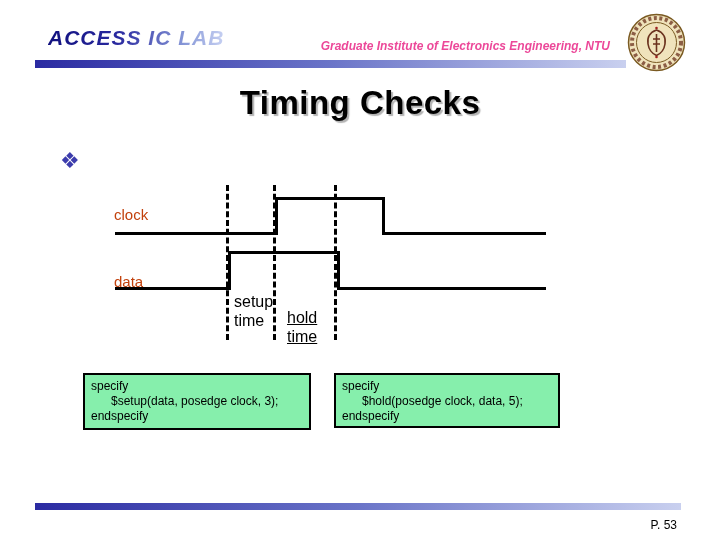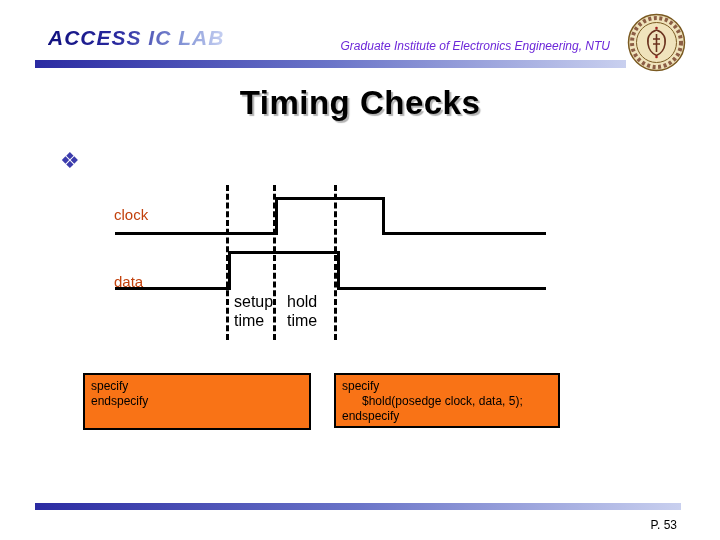--- a/index.html
+++ b/index.html
@@ -9,21 +9,21 @@
   }
   
   .lab-name{
     position:absolute;left:48px;top:26px;
     font-size:21px;font-weight:bold;font-style:italic;letter-spacing:1px;
     background:linear-gradient(90deg,#10107e 0%,#2a2aa0 40%,#8899d8 78%,#c6d0f2 100%);
     -webkit-background-clip:text;background-clip:text;color:transparent;
   }
   .institute{
     position:absolute;right:110px;top:39px;
-    font-size:12px;font-weight:normal;font-style:italic;color:#6d28d9;white-space:nowrap;
+    font-size:12px;font-weight:bold;font-style:italic;color:#ec4899;white-space:nowrap;
   }
   .bar-top{
     position:absolute;left:35px;top:60px;width:591px;height:8px;
     background:linear-gradient(90deg,#2b2ba2 0%,#6a74c8 50%,#c9d0ef 100%);
   }
   .seal{position:absolute;left:627px;top:13px;width:59px;height:59px;}
   
   .title{
     position:absolute;left:0;top:84px;width:720px;text-align:center;
     font-size:33px;font-weight:bold;letter-spacing:.5px;color:#000;
@@ -35,21 +35,21 @@
     font-size:24px;color:#000;
   }
   .bullet-icon{color:#3c3cac;font-size:22px;line-height:1;}
   
   .wline{position:absolute;background:#000;}
   .dash{position:absolute;top:185px;height:155px;width:0;border-left:3px dashed #000;}
   .sig-label{position:absolute;font-size:15px;color:#c2410c;}
   .ann{position:absolute;font-size:16px;line-height:19px;color:#000;}
   
   .code-box{
-    position:absolute;background:#f97316;border:2px solid #000;box-sizing:border-box;
+    position:absolute;background:#86efac;border:2px solid #000;box-sizing:border-box;
     font-size:12px;line-height:15px;color:#000;padding:4px 6px;
   }
   .code-line{white-space:pre;}
   .code-indent{padding-left:20px;}
   
   .bar-bottom{
     position:absolute;left:35px;top:503px;width:646px;height:7px;
     background:linear-gradient(90deg,#2b2ba2 0%,#6a74c8 50%,#c9d0ef 100%);
   }
   .page-num{position:absolute;right:43px;top:518px;font-size:12px;color:#000;}
@@ -95,27 +95,28 @@
   <div class="wline" style="left:115px;top:287px;width:116px;height:3px;"></div>
   <div class="wline" style="left:228px;top:251px;width:3px;height:39px;"></div>
   <div class="wline" style="left:228px;top:251px;width:112px;height:3px;"></div>
   <div class="wline" style="left:337px;top:251px;width:3px;height:39px;"></div>
   <div class="wline" style="left:337px;top:287px;width:209px;height:3px;"></div>
 
   <div class="ann" style="left:234px;top:292px;">
     <div>setup</div>
     <div>time</div>
   </div>
-  <div class="ann" style="left:287px;top:292px;">
+  <div class="ann" style="left:287px;top:308px;text-decoration:underline;">
     <div>hold</div>
     <div>time</div>
   </div>
 
   <div class="code-box" style="left:83px;top:373px;width:228px;height:57px;">
     <div class="code-line">specify</div>
+    <div class="code-line code-indent">$setup(data, posedge clock, 3);</div>
     <div class="code-line">endspecify</div>
   </div>
   <div class="code-box" style="left:334px;top:373px;width:226px;height:55px;">
     <div class="code-line">specify</div>
     <div class="code-line code-indent">$hold(posedge clock, data, 5);</div>
     <div class="code-line">endspecify</div>
   </div>
 
   <div class="bar-bottom"></div>
   <div class="page-num">P. 53</div>

